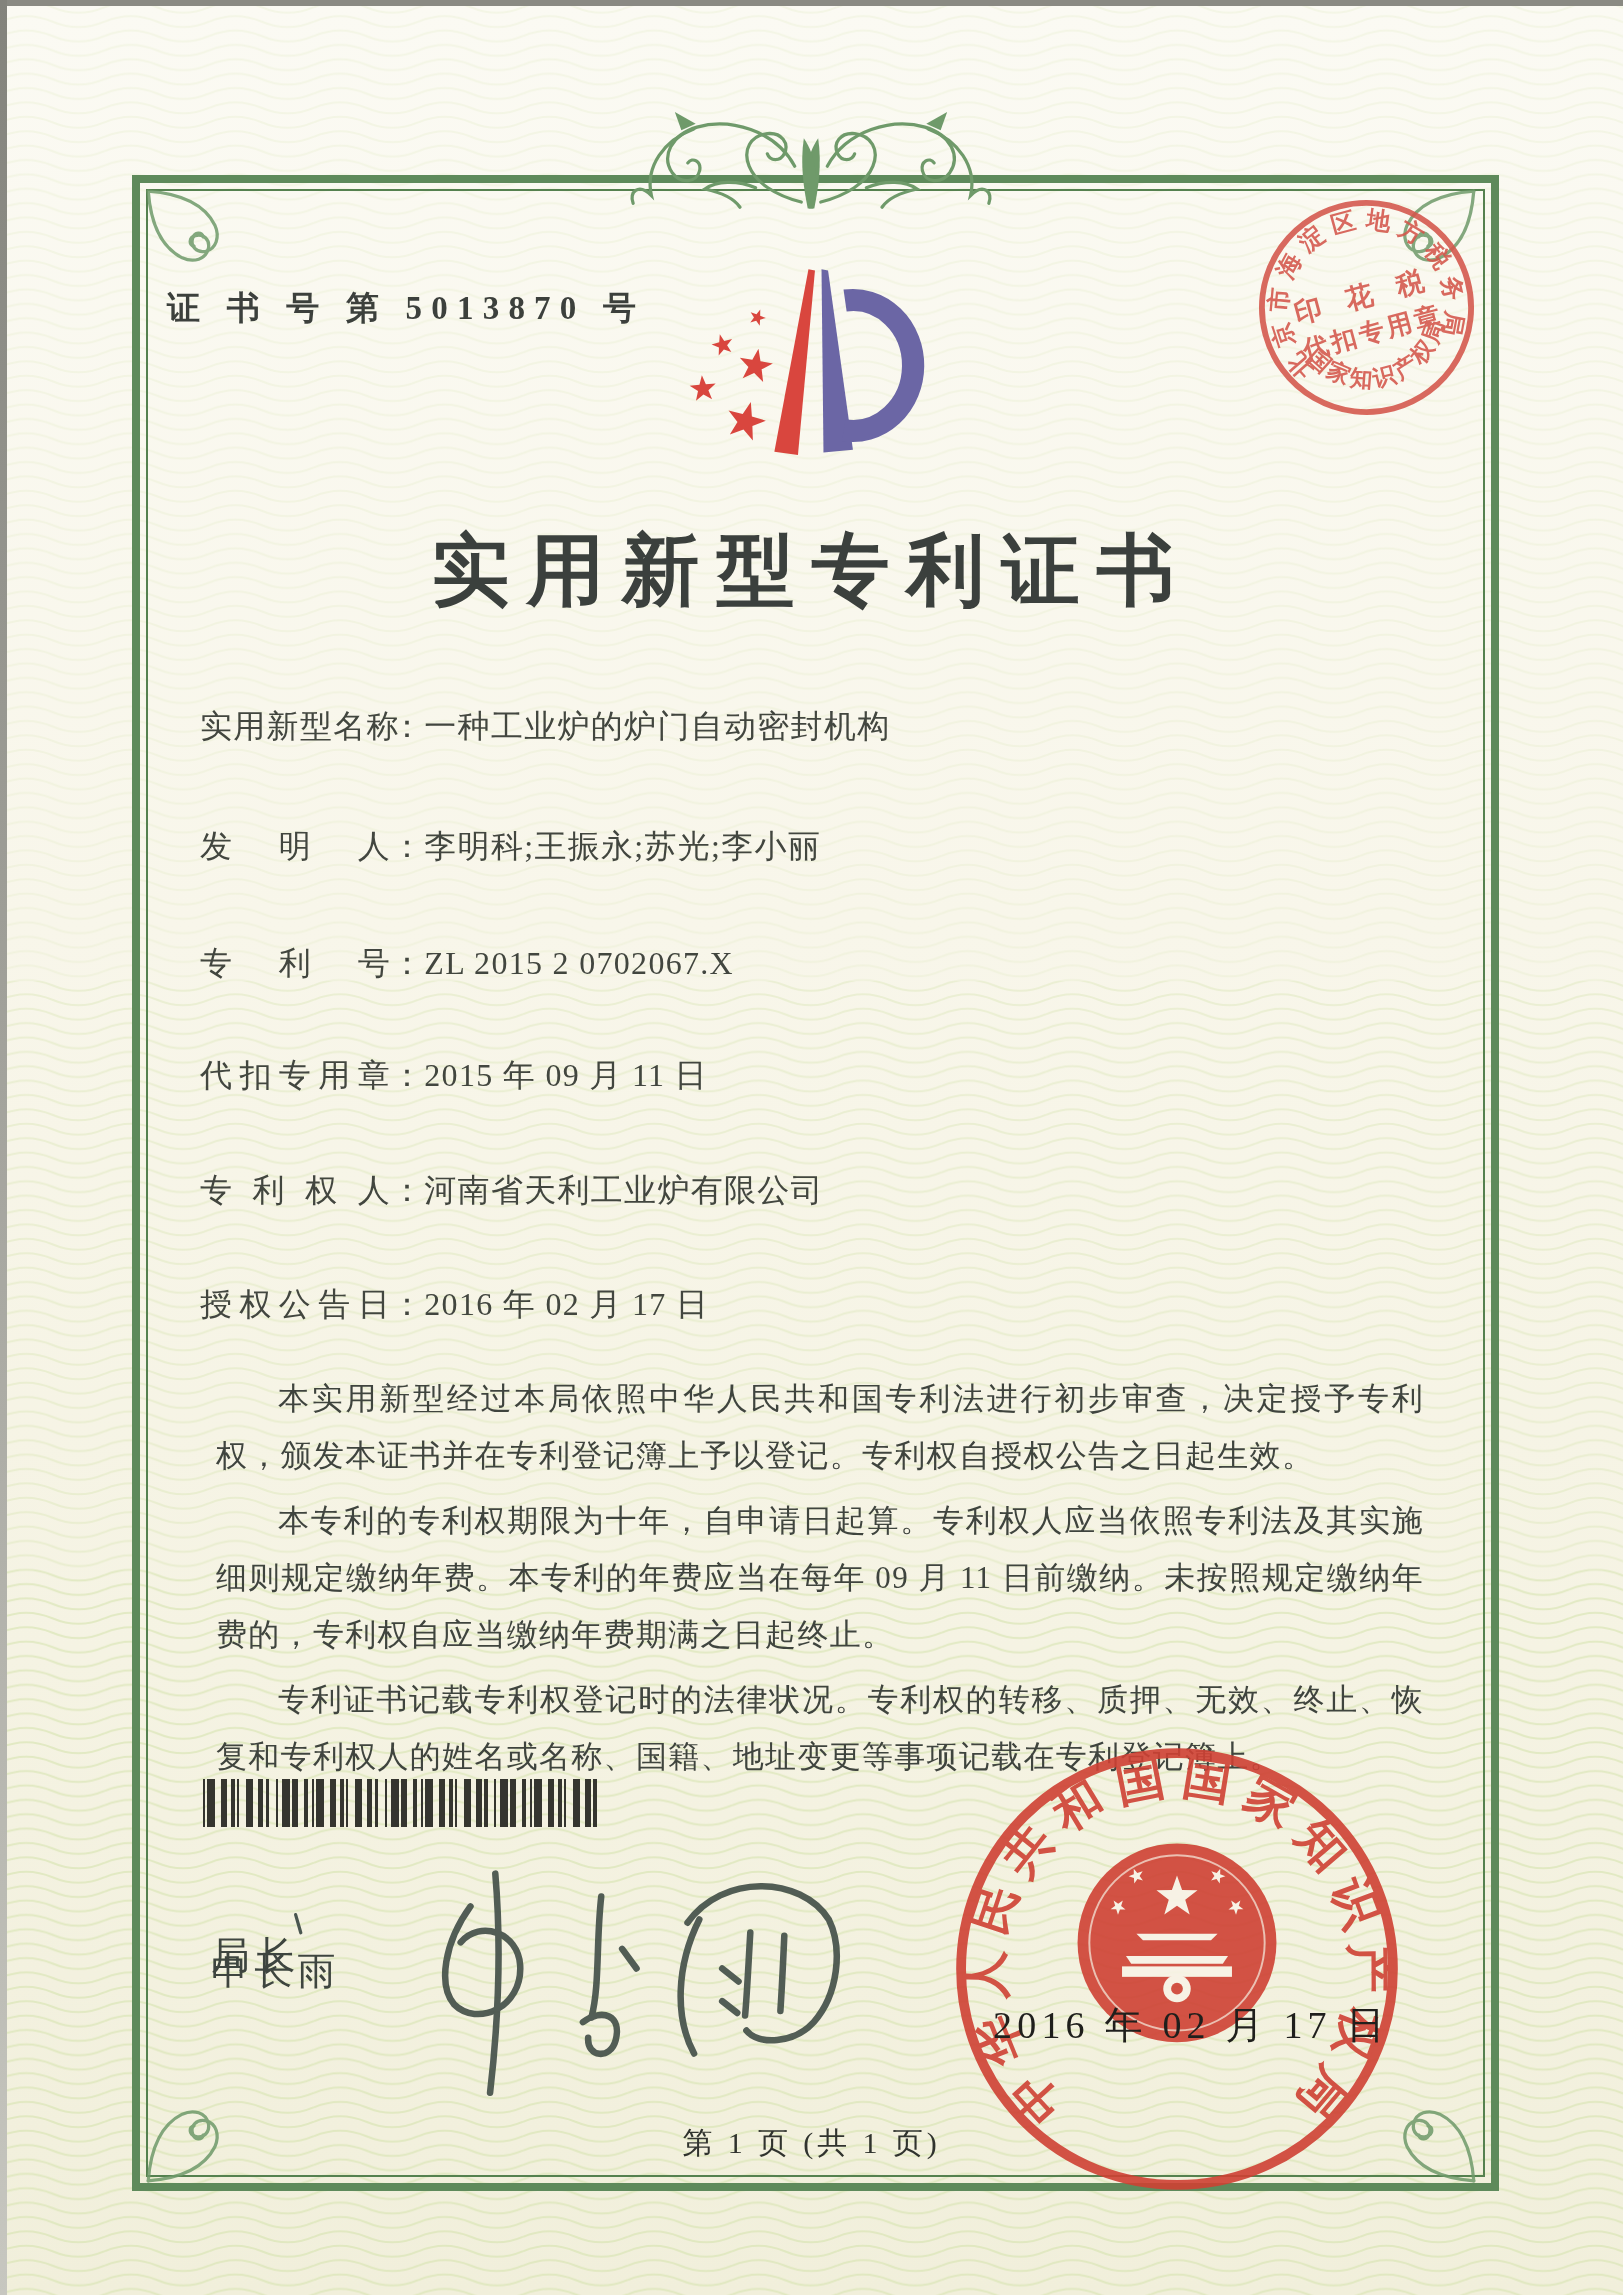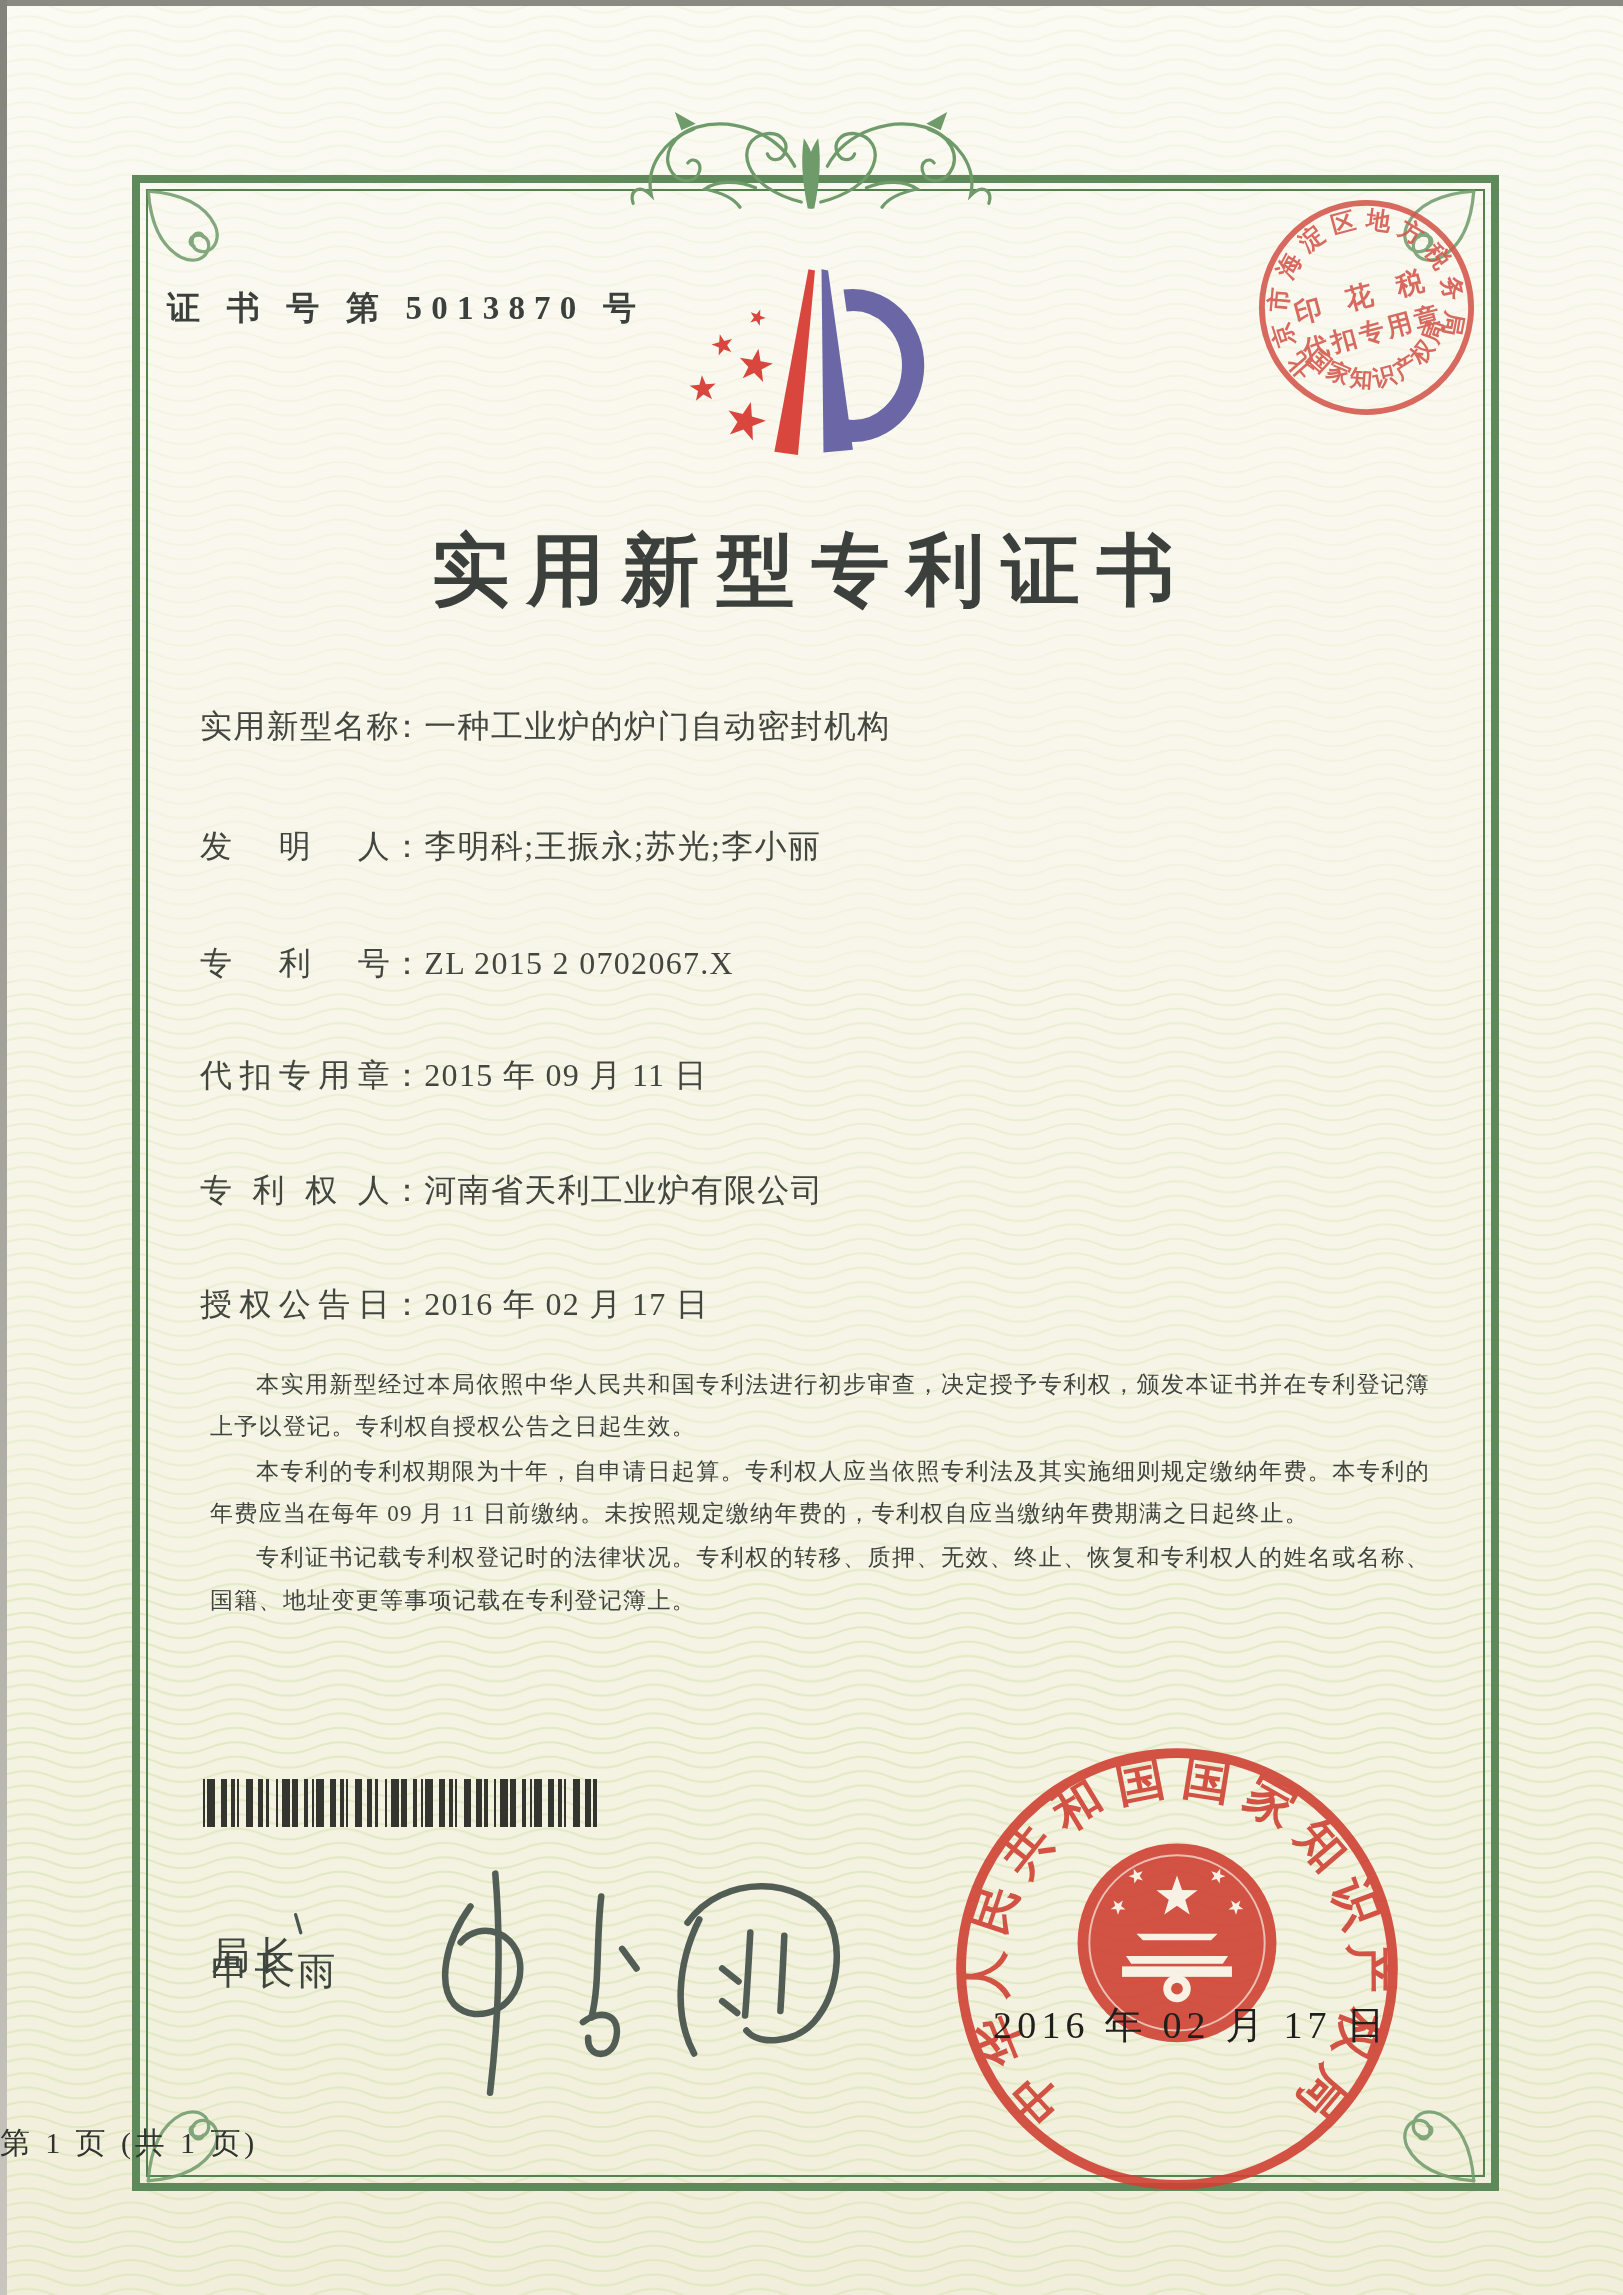--- a/index.html
+++ b/index.html
@@ -21,36 +21,36 @@
   .cert-no{left:167px;top:286px;font-size:33px;letter-spacing:9.2px;color:#3c403c;z-index:2;font-weight:bold;}
   .logo{left:680px;top:260px;z-index:2;}
   .tax-stamp{left:1241px;top:182px;z-index:3;}
   .page-title{left:0;top:519px;width:1623px;text-align:center;font-size:78px;font-weight:700;
     letter-spacing:17px;color:#3b403d;z-index:2;}
   
   .field-row{left:200px;font-size:32px;letter-spacing:1.3px;color:#42463f;z-index:2;white-space:nowrap;}
   .field-label{display:inline-block;width:191px;text-align:justify;text-align-last:justify;vertical-align:bottom;}
   
   .body-text{left:208px;top:1362px;width:1224px;z-index:2;}
-  .body-text p{margin:2px;text-indent:2em;text-align:justify;font-size:23px;line-height:1.84;
+  .body-text p{margin:8px;text-indent:2em;text-align:justify;font-size:31px;line-height:1.84;
     letter-spacing:1.3px;color:#3f443e;font-family:Liberation Serif, serif;}
   
   .barcode{left:203px;top:1779px;width:412px;height:48px;z-index:2;font-size:0;}
   .barcode span{display:inline-block;height:100%;background:#35352f;}
   .barcode i{display:inline-block;height:100%;}
   
   .director-label{left:211px;top:1929px;font-size:39px;letter-spacing:6.5px;color:#3e453f;z-index:2;}
   .director-name{left:211px;top:1946px;font-size:38px;letter-spacing:5.2px;color:#3e453f;z-index:2;}
   .ink-mark{left:293px;top:1912px;z-index:2;}
   .signature{left:392px;top:1844px;z-index:4;}
   
   .seal{left:948px;top:1740px;z-index:3;}
   .seal-date{left:993px;top:2000px;font-size:38px;letter-spacing:5.2px;color:#1f1f1c;z-index:5;white-space:nowrap;}
   
-  .page-footer{left:0;top:2123px;width:1623px;text-align:left;font-size:30px;letter-spacing:3.9px;color:#30332e;z-index:2;}
+  .page-footer{left:0;top:2123px;width:1623px;text-align:center;font-size:30px;letter-spacing:3.9px;color:#30332e;z-index:2;}
   svg text{font-family:"Liberation Serif","DejaVu Serif",serif;}
   .ornament{z-index:2;}
 </style>
 </head>
 <body>
 
 <svg id="waves" class="abs" width="1623" height="2295" aria-hidden="true" viewBox="0 0 2482 3510">
   <defs>
     <pattern id="wv" width="160" height="44" patternUnits="userSpaceOnUse">
       <path d="M0 11 Q 40 -6 80 11 T 160 11" fill="none" stroke="#d5e3ae" stroke-width="3"></path>

